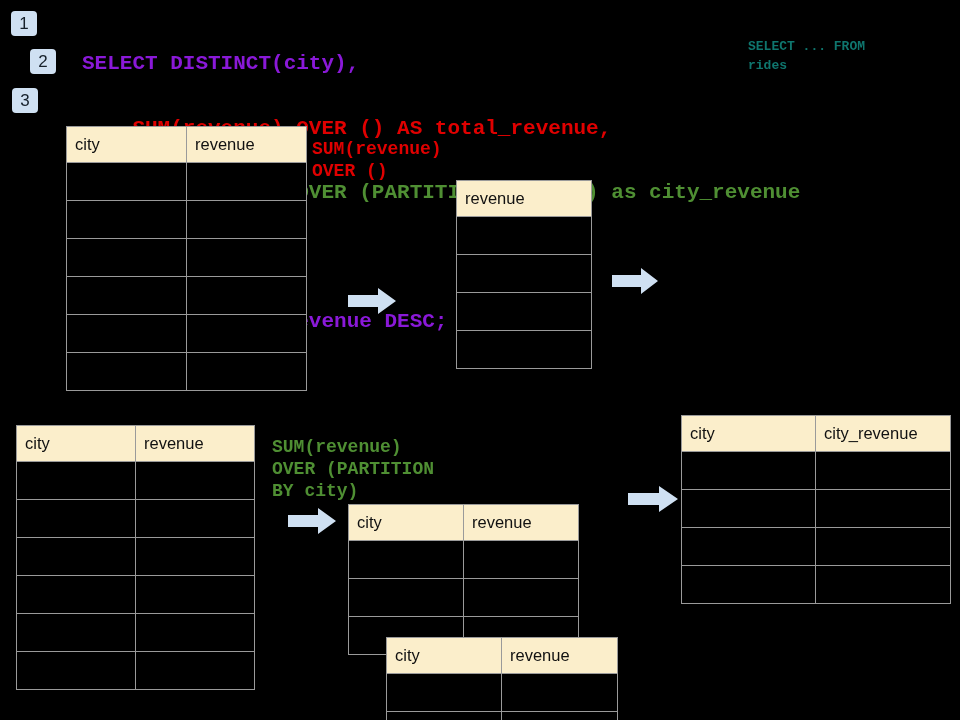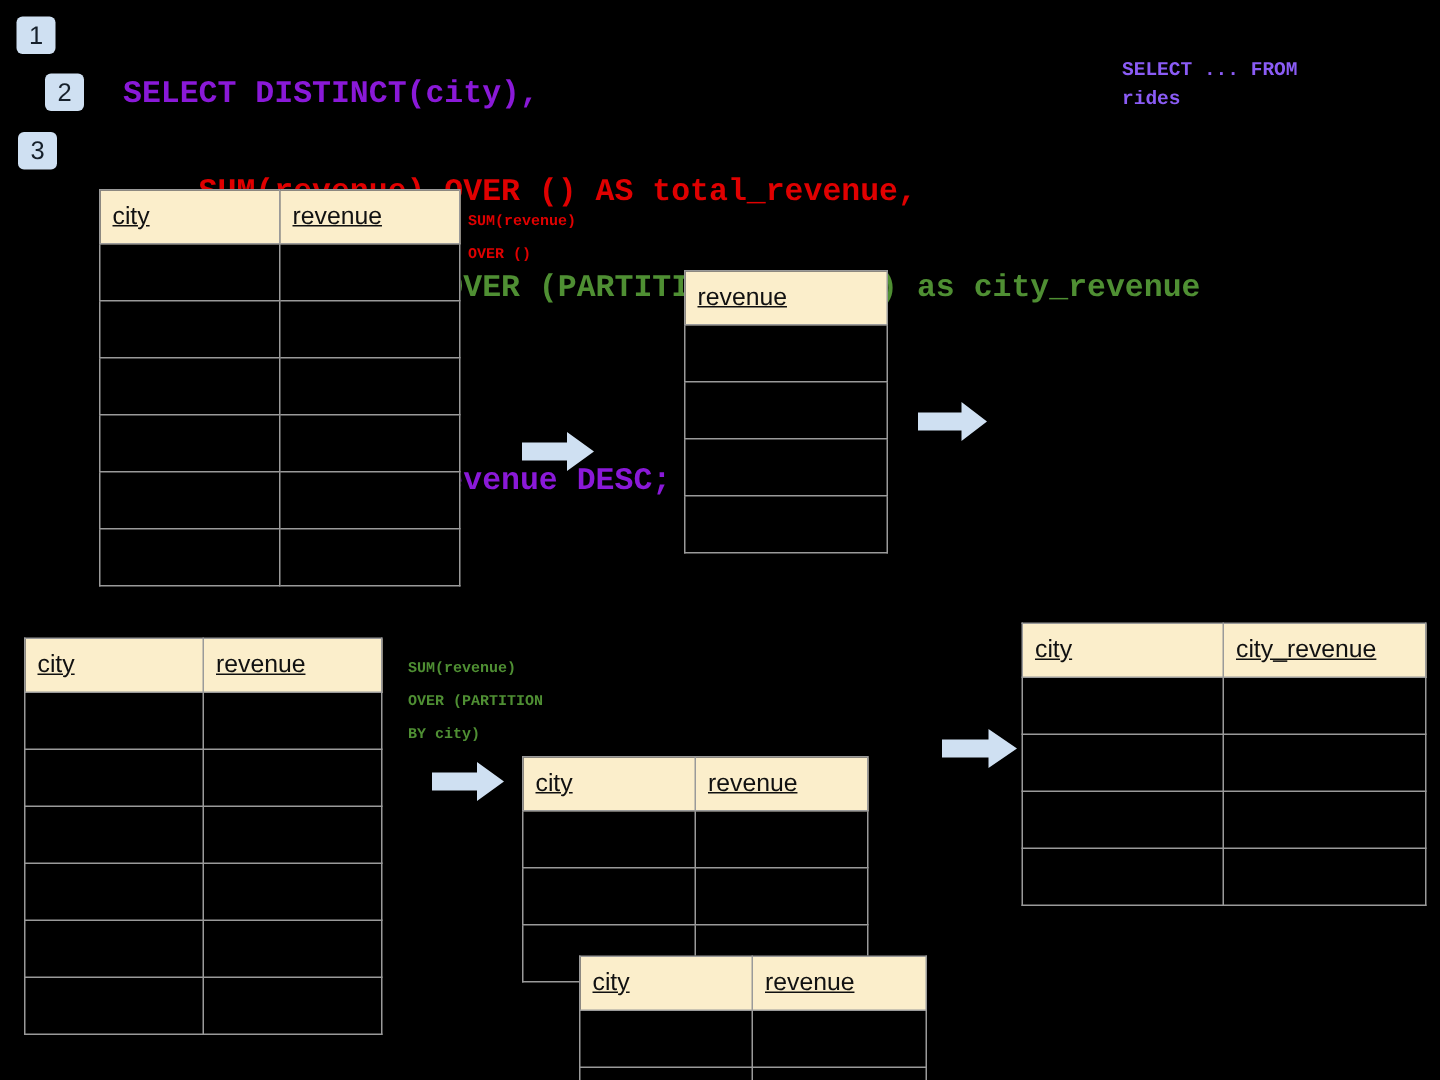--- a/index.html
+++ b/index.html
@@ -46,47 +46,46 @@
     align-items: center;
     justify-content: center;
     width: 26px;
     height: 25px;
   }
 
   
   .annot {
     position: absolute;
     font-family: "Liberation Mono", monospace;
-    font-size: 10px;
+    font-size: 18px;
     font-weight: bold;
     line-height: 22px;
     white-space: pre;
   }
   .annot-small {
     position: absolute;
     font-family: "Liberation Mono", monospace;
     font-size: 13px;
     font-weight: bold;
     line-height: 19px;
     white-space: pre;
-    color: #8b5cf6;
+    color: #0f766e;
   }
 
   
   .tbl {
     position: absolute;
     border-collapse: collapse;
     table-layout: fixed;
     background: #000000;
   }
   .tbl th, .tbl td {
     border: 1px solid #9a9a9a;
     padding: 0;
     margin: 15px;
-    text-decoration: underline;
   }
   .tbl th {
     background: #fbeecb;
     color: #111111;
     font-family: "Liberation Sans", sans-serif;
     font-size: 16.5px;
     font-weight: normal;
     text-align: left;
     padding: 0 0 0 8px;
     height: 35px;

